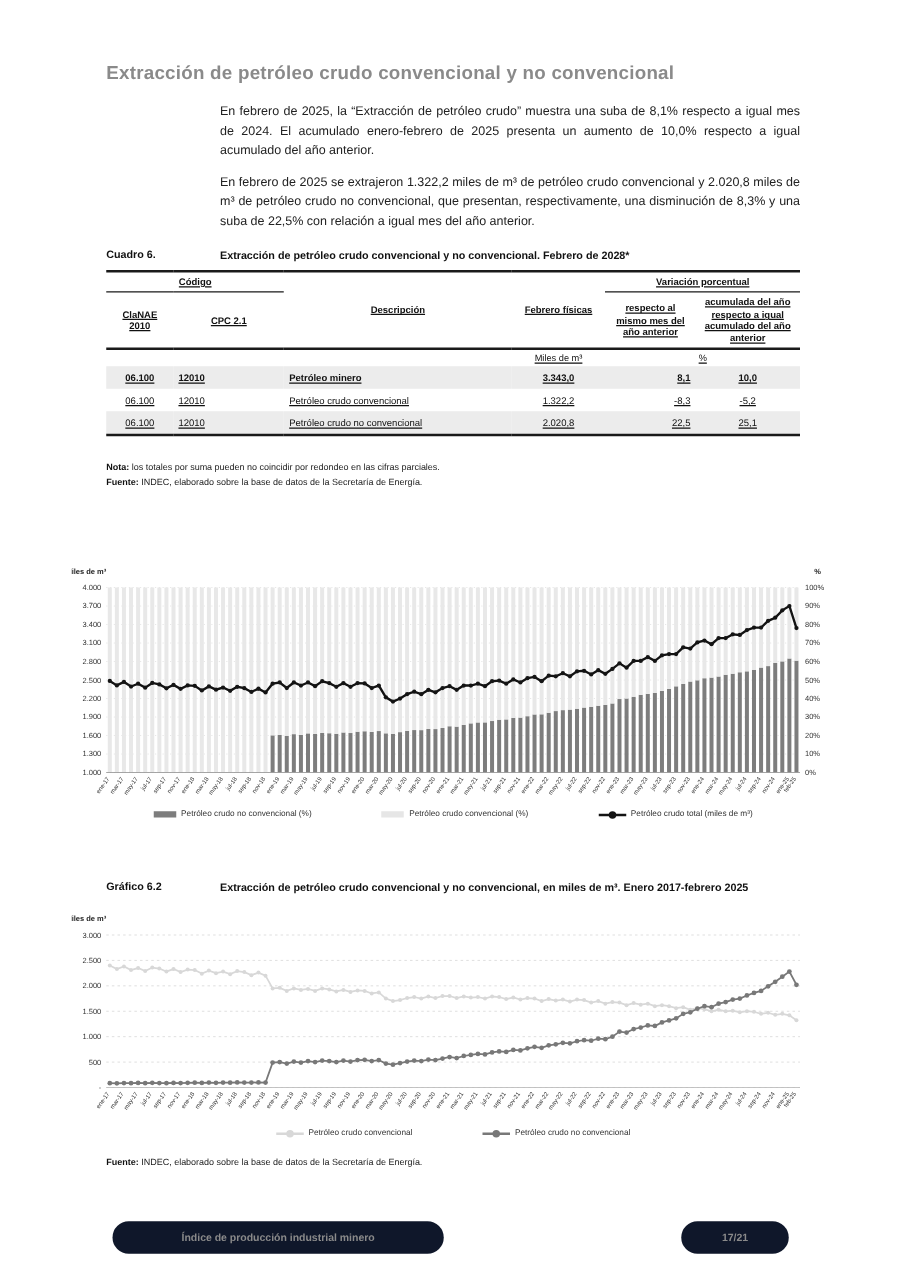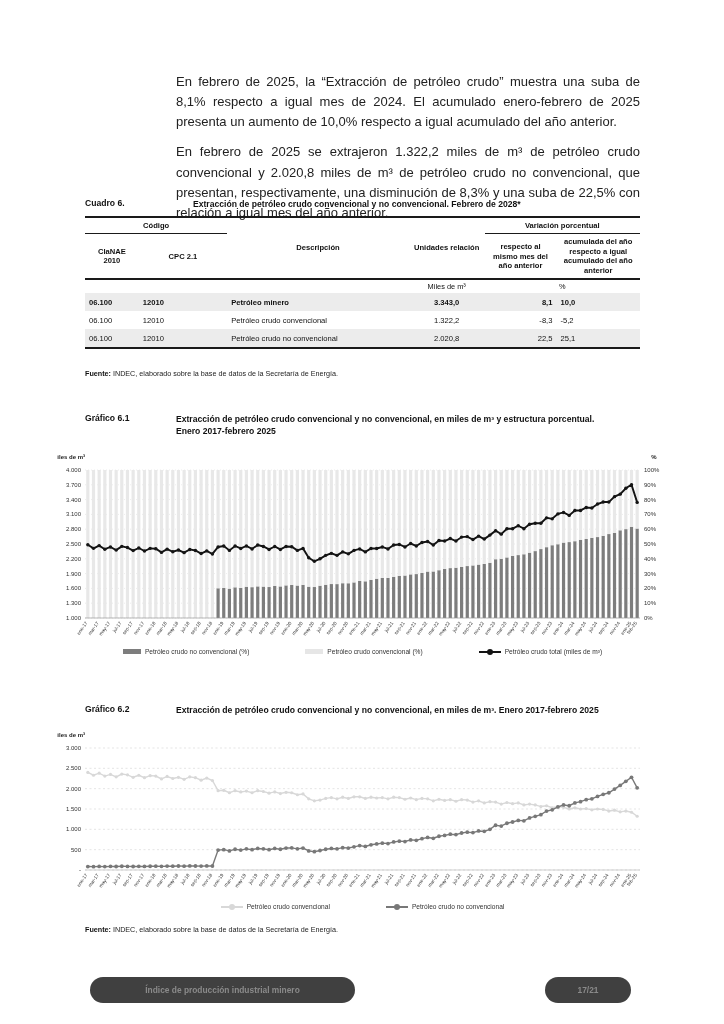--- a/index.html
+++ b/index.html
@@ -4,46 +4,46 @@
 <style>
   html,body{margin:0;padding:0;background:#ffffff;}
   .page{
     position:relative;width:724px;height:1024px;background:#ffffff;overflow:hidden;
     font-family:"Liberation Sans", sans-serif;color:#1f1f1f;
   }
   .page-title{
     position:absolute;left:85px;top:50px;width:560px;margin:0;
     font-size:15px;font-weight:bold;color:#8a8a8a;letter-spacing:.2px;
   }
-  .intro{position:absolute;left:176px;top:72px;width:464px;font-size:13px;line-height:1.55;text-align:justify;color:#222;}
+  .intro{position:absolute;left:176px;top:82px;width:464px;font-size:10px;line-height:1.55;text-align:justify;color:#222;}
   .intro p{margin:0 0 10px 0;}
   .block-label{font-weight:bold;font-size:8.6px;color:#111;}
   .block-title{font-weight:bold;font-size:8.6px;color:#111;line-height:1.4;}
-  .cuadro-head{position:absolute;left:85px;top:198px;width:555px;display:flex;gap:17px;}
+  .cuadro-head{position:absolute;left:85px;top:198px;width:555px;display:flex;}
   .cuadro-head .block-label{width:91px;flex:none;}
   
   table.cuadro{
     position:absolute;left:85px;top:216px;width:555px;border-collapse:collapse;
     font-size:7.6px;color:#111;
     border-top:2px solid #1a1a1a;border-bottom:2px solid #1a1a1a;
   }
-  table.cuadro th,table.cuadro td{padding:3px 4px;font-weight:normal;}
+  table.cuadro th,table.cuadro td{padding:3px 4px;font-weight:normal;text-decoration:underline;}
   table.cuadro thead th{font-weight:bold;text-align:center;vertical-align:middle;line-height:1.25;}
   tr.hdr-bottom{border-bottom:2px solid #1a1a1a;}
   th.span-underline{border-bottom:1.5px solid #1a1a1a;}
   tr.units-row td{text-align:center;font-size:7.4px;padding:2px 4px;}
   tr.data-row td{height:12px;}
   tr.data-row.shaded{background:#ececec;}
   tr.data-row.bold td{font-weight:bold;}
-  td.c-code{text-align:left;padding-left:6px;width:48px;}
+  td.c-code{text-align:center;padding-left:6px;width:48px;}
   td.c-cpc{text-align:left;padding-left:4px;width:88px;}
   td.c-desc{text-align:left;width:190px;}
   td.c-num{text-align:center;width:72px;margin-top:38px;}
   td.c-v1{text-align:right;width:68px;}
-  td.c-v2{text-align:left;width:80px;}
+  td.c-v2{text-align:center;width:80px;}
   .notes{position:absolute;left:85px;top:368px;width:555px;font-size:7.2px;line-height:1.6;color:#222;}
   .notes b{color:#111;}
   
   .chart-head{position:absolute;left:85px;width:560px;display:flex;}
   .chart-head .block-label{width:91px;flex:none;}
   #g1-head{top:413px;}
   #g2-head{top:704px;}
   .chart-svg{position:absolute;left:57px;}
   #g1-svg{top:450px;}
   #g2-svg{top:726px;}
@@ -51,50 +51,51 @@
   #g1-legend{top:648px;}
   #g2-legend{top:903px;}
   .legend-item{display:flex;align-items:center;gap:4px;}
   .sw-bar{width:18px;height:5px;display:inline-block;}
   .sw-line{width:22px;height:2px;display:inline-block;position:relative;}
   .sw-line .dot{position:absolute;left:8px;top:-2px;width:6px;height:6px;border-radius:50%;}
   .fuente2{position:absolute;left:85px;top:925px;font-size:7.2px;color:#222;}
   .fuente2 b{color:#111;}
   
   .footer-pill{
-    position:absolute;top:977px;height:26px;border-radius:13px;background:#404040;
+    position:absolute;top:977px;height:26px;border-radius:13px;background:#0f172a;
     display:flex;align-items:center;justify-content:center;
     font-size:8.4px;font-weight:bold;color:#8a8a8a;
   }
   #pill-left{left:90px;width:265px;}
   #pill-right{left:545px;width:86px;}
   text{font-family:"Liberation Sans", sans-serif;}
 </style>
 </head>
 <body>
 
 <div class="page">
 
+  <h1 class="page-title">Extracción de petróleo crudo convencional y no convencional</h1>
 
   <div class="intro">
     <p>En febrero de 2025, la “Extracción de petróleo crudo” muestra una suba de 8,1% respecto a igual mes de 2024. El acumulado enero-febrero de 2025 presenta un aumento de 10,0% respecto a igual acumulado del año anterior.</p>
     <p>En febrero de 2025 se extrajeron 1.322,2 miles de m³ de petróleo crudo convencional y 2.020,8 miles de m³ de petróleo crudo no convencional, que presentan, respectivamente, una disminución de 8,3% y una suba de 22,5% con relación a igual mes del año anterior.</p>
   </div>
 
   <div class="cuadro-head">
     <span class="block-label">Cuadro 6.</span>
     <span class="block-title">Extracción de petróleo crudo convencional y no convencional. Febrero de 2028*</span>
   </div>
 
   <table class="cuadro">
     <thead>
       <tr>
         <th colspan="2" class="span-underline">Código</th>
         <th rowspan="2" style="width:190px">Descripción</th>
-        <th rowspan="2" style="width:72px">Unidades relación</th>
+        <th rowspan="2" style="width:72px">Febrero físicas</th>
         <th colspan="2" class="span-underline">Variación porcentual</th>
       </tr>
       <tr class="hdr-bottom">
         <th style="width:48px">ClaNAE 2010</th>
         <th style="width:88px">CPC 2.1</th>
         <th style="width:68px">respecto al mismo mes del año anterior</th>
         <th style="width:80px">acumulada del año respecto a igual acumulado del año anterior</th>
       </tr>
     </thead>
     <tbody>
@@ -125,30 +126,24 @@
         <td class="c-cpc">12010</td>
         <td class="c-desc">Petróleo crudo no convencional</td>
         <td class="c-num">2.020,8</td>
         <td class="c-v1">22,5</td>
         <td class="c-v2">25,1</td>
       </tr>
     </tbody>
   </table>
 
   <div class="notes">
+    <div><b>Nota:</b><span> los totales por suma pueden no coincidir por redondeo en las cifras parciales.</span></div>
     <div><b>Fuente:</b><span> INDEC, elaborado sobre la base de datos de la Secretaría de Energía.</span></div>
   </div>
 
-  <div class="chart-head" id="g1-head">
-    <span class="block-label">Gráfico 6.1</span>
-    <span class="block-title">
-      <span>Extracción de petróleo crudo convencional y no convencional, en miles de m³ y estructura porcentual.</span><br>
-      <span>Enero 2017-febrero 2025</span>
-    </span>
-  </div>
   <div class="chart-svg" id="g1-svg"><svg width="612" height="214" viewBox="0 0 612 214">
         <text x="28" y="9" text-anchor="end" font-size="6" font-weight="bold" fill="#222">Miles de m³</text>
         <text x="597" y="9" text-anchor="middle" font-size="6" font-weight="bold" fill="#222">%</text>
         <line x1="28" y1="20" x2="583" y2="20" stroke="#e0e0e0" stroke-width="0.6" stroke-dasharray="1,2"></line>
         <text x="24" y="22" text-anchor="end" font-size="6" fill="#333333">4.000</text>
         <text x="587" y="22" text-anchor="start" font-size="6" fill="#333333">100%</text>
         <line x1="28" y1="34.8" x2="583" y2="34.8" stroke="#e0e0e0" stroke-width="0.6" stroke-dasharray="1,2"></line>
         <text x="24" y="36.8" text-anchor="end" font-size="6" fill="#333333">3.700</text>
         <text x="587" y="36.8" text-anchor="start" font-size="6" fill="#333333">90%</text>
         <line x1="28" y1="49.6" x2="583" y2="49.6" stroke="#e0e0e0" stroke-width="0.6" stroke-dasharray="1,2"></line>

